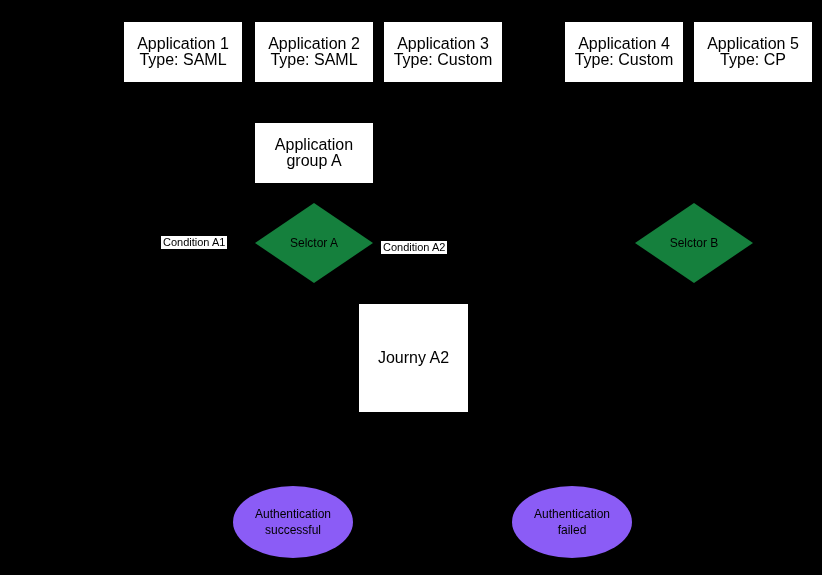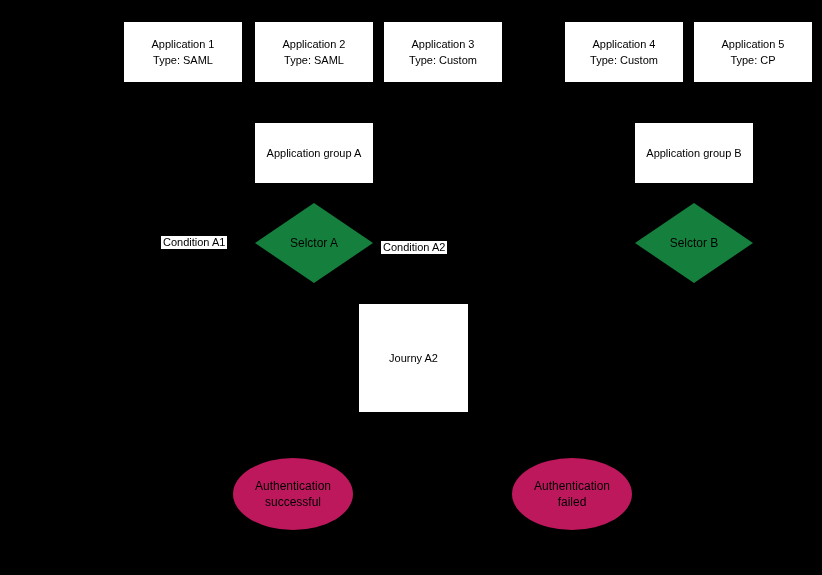--- a/index.html
+++ b/index.html
@@ -17,42 +17,42 @@
     overflow: hidden;
   }
   .node {
     position: absolute;
     background: #ffffff;
     display: flex;
     flex-direction: column;
     align-items: center;
     justify-content: center;
     text-align: center;
-    font-size: 11px;
+    font-size: 16px;
     line-height: 16px;
     color: #000000;
   }
   .rect-app    { width: 118px; height: 60px; top: 22px; }
   .rect-group  { width: 118px; height: 60px; top: 123px; }
   .rect-journy { width: 109px; height: 108px; top: 304px; }
   .diamond {
     position: absolute;
     width: 118px; height: 80px; top: 203px;
     background: #15803d;
     clip-path: polygon(50% 0, 100% 50%, 50% 100%, 0 50%);
     display: flex;
     align-items: center;
     justify-content: center;
     font-size: 12px;
     color: #000000;
   }
   .ellipse {
     position: absolute;
-    width: 120px; height: 72px; top: 458px;
-    background: #be185d;
+    width: 120px; height: 72px; top: 486px;
+    background: #8b5cf6;
     border-radius: 50%;
     display: flex;
     flex-direction: column;
     align-items: center;
     justify-content: center;
     text-align: center;
     font-size: 12px;
     line-height: 16px;
     color: #000000;
   }
@@ -89,23 +89,20 @@
     <div class="line">Type: Custom</div>
   </div>
   <div class="node rect-app" style="left:694px">
     <div class="line">Application 5</div>
     <div class="line">Type: CP</div>
   </div>
 
   <div class="node rect-group" style="left:255px">
     <div class="line">Application group A</div>
   </div>
-  <div class="node rect-group" style="left:635px">
-    <div class="line">Application group B</div>
-  </div>
 
   <div class="diamond" style="left:255px">
     <div class="line">Selctor A</div>
   </div>
   <div class="diamond" style="left:635px">
     <div class="line">Selctor B</div>
   </div>
 
   <div class="chip" style="left:161px; top:236px">Condition A1</div>
   <div class="chip" style="left:381px; top:241px">Condition A2</div>

